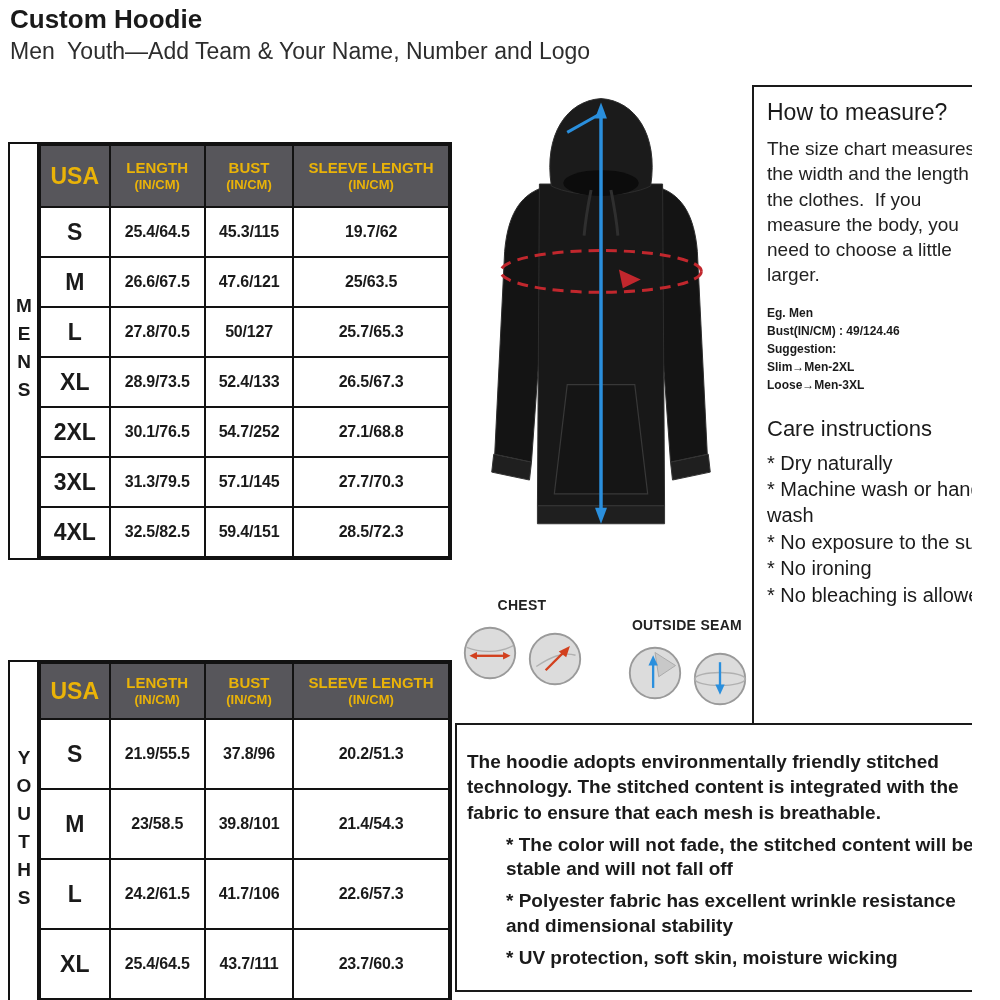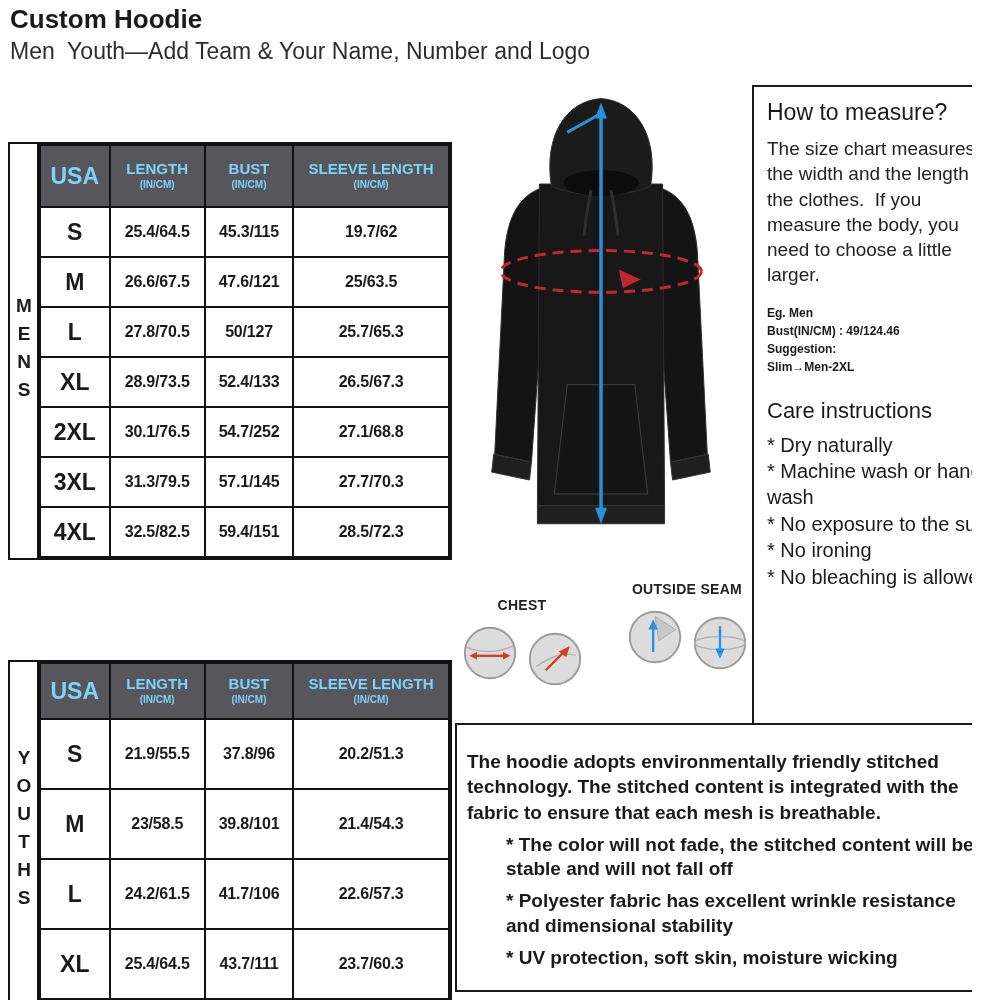--- a/index.html
+++ b/index.html
@@ -17,38 +17,38 @@
   .size-table.mens   { left:8px;  top:142px; width:440px; }
   .size-table.youths { left:8px;  top:660px; width:440px; }
   .side-label {
     width:27px; display:flex; align-items:center; justify-content:center;
     writing-mode:vertical-lr; text-orientation:upright;
     letter-spacing:7px; font-size:19px; font-weight:700;
     border-right:2px solid #121212; background:#fff;
   }
   .size-table table { flex:1; border-collapse:collapse; table-layout:fixed; }
   .size-table th, .size-table td { border:2px solid #121212; text-align:center; vertical-align:middle; padding:0; }
-  .size-table thead th { background:#57565b; color:#7dd3fc; }
+  .size-table thead th { background:#57565b; color:#eab308; }
   .th-usa  { font-size:23px; font-weight:700; }
   .th-main { font-size:15px; font-weight:700; line-height:1.25; }
-  .th-sub  { font-size:10px; font-weight:700; line-height:1.25; }
+  .th-sub  { font-size:13px; font-weight:700; line-height:1.25; }
   .cell-size { font-size:23px; font-weight:700; }
   .cell-val  { font-size:16px; font-weight:700; letter-spacing:-0.2px; }
   .mens  thead th { height:60px; }
   .mens  tbody td { height:48px; }
   .youths thead th { height:54px; }
   .youths tbody td { height:68px; }
 
   
   .hoodie-wrap { position:absolute; left:452px; top:82px; width:298px; height:512px; }
   .hoodie-wrap svg { width:100%; height:100%; display:block; }
 
   
   .chest-group { position:absolute; left:452px; top:597px; width:140px; }
-  .seam-group  { position:absolute; left:612px; top:581px; width:150px; }
+  .seam-group  { position:absolute; left:612px; top:617px; width:150px; }
   .swatch-label { text-align:center; font-size:14px; font-weight:700; color:#222; letter-spacing:0.3px; }
   .swatch-row { display:flex; justify-content:center; gap:9px; margin-top:12px; }
   .swatch { width:56px; height:56px; }
   .swatch.offset { margin-top:6px; }
 
   
   .measure-panel {
     position:absolute; left:752px; top:85px; width:248px; height:640px;
     border-left:2px solid #1a1a1a; border-top:2px solid #1a1a1a;
     padding:10px 6px 0 13px; box-sizing:border-box;
@@ -270,20 +270,21 @@
   </div>
 
   <div class="measure-panel">
     <div class="measure-title">How to measure?</div>
     <div class="measure-intro">The size chart measures the width and the length of the clothes.  If you measure the body, you need to choose a little larger.</div>
     <div class="measure-example">
       <div>Eg. Men</div>
       <div>Bust(IN/CM) : 49/124.46</div>
       <div>Suggestion:</div>
       <div>Slim→Men-2XL</div>
+      <div>Loose→Men-3XL</div>
     </div>
     <div class="care-title">Care instructions</div>
     <div class="care-list">
       <div>* Dry naturally</div>
       <div>* Machine wash or hand wash</div>
       <div>* No exposure to the sun</div>
       <div>* No ironing</div>
       <div>* No bleaching is allowed</div>
     </div>
   </div>

